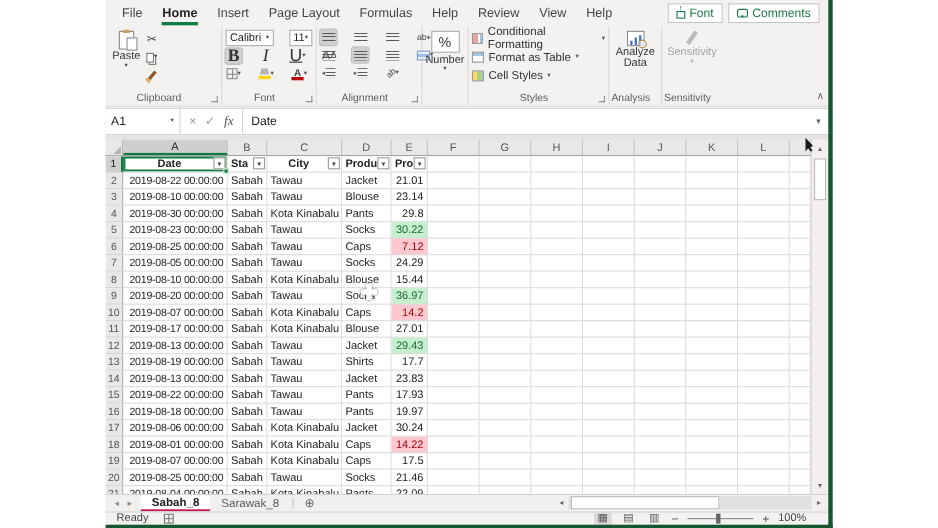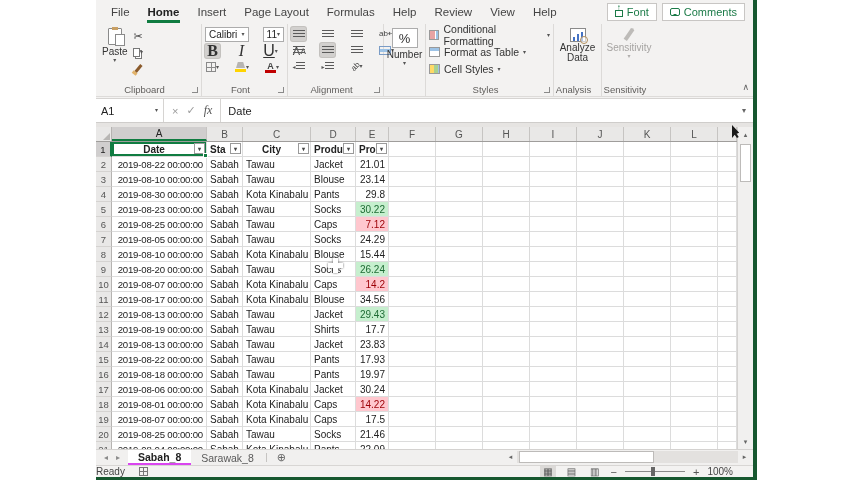--- a/index.html
+++ b/index.html
@@ -113,32 +113,32 @@
   
   .vscroll{position:absolute;left:641px;top:127px;width:16px;height:322px;background:#f1f0ef;border-left:1px solid #d4d2d0;}
   .vbtn{height:15px;display:flex;align-items:center;justify-content:center;font-size:7px;color:#666;}
   .vthumb{position:absolute;left:2px;top:17px;width:11px;height:38px;background:#fff;border:1px solid #bdbbb9;}
   .vbtn.dn{position:absolute;bottom:0;left:0;right:0;}
 
   
   .tabbar{position:absolute;left:0;top:449px;width:657px;height:16px;background:#f1f0ef;display:flex;align-items:stretch;font-size:10.5px;border-top:1px solid #d4d2d0;}
   .nav{display:flex;align-items:center;gap:8px;padding:0 8px;color:#8a8a8a;font-size:8px;}
   .stab{display:flex;align-items:center;padding:0 10px;color:#595959;}
-  .stab.act{background:#fff;color:#222;font-weight:bold;border-bottom:2px solid #d946ef;}
+  .stab.act{background:#fff;color:#222;font-weight:bold;border-bottom:2px solid #be185d;}
   .stabdiv{width:1px;background:#c6c4c2;margin:3px 2px;}
   .newsheet{display:flex;align-items:center;padding:0 8px;color:#666;font-size:11px;}
   .hscroll{position:absolute;left:408px;top:450px;width:247px;height:14px;display:flex;align-items:center;background:#f1f0ef;}
   .hbtn{width:13px;text-align:center;font-size:7px;color:#666;}
   .htrack{flex:1;height:12px;background:#e3e1df;position:relative;}
   .hthumb{position:absolute;left:2px;top:0;width:135px;height:12px;background:#fff;border:1px solid #bdbbb9;}
 
   
   .status{position:absolute;left:0;top:465px;width:657px;height:12px;background:#f3f2f1;border-top:1px solid #d8d6d4;
     display:flex;align-items:center;font-size:10px;color:#444;}
-  .status .ready{}
+  .status .ready{padding-left:10px;}
   .accic{width:9px;height:9px;border:1px solid #777;margin-left:14px;
     background:linear-gradient(#777,#777) 0 3px/100% 1px no-repeat,linear-gradient(#777,#777) 3px 0/1px 100% no-repeat;}
   .sright{margin-left:auto;display:flex;align-items:center;gap:8px;padding-right:20px;}
   .vwic{font-size:10px;color:#555;padding:0 3px;line-height:11px;}
   .vwic.on{background:#dcdad8;}
   .zoomtrack{width:60px;height:1px;background:#8a8a8a;position:relative;}
   .zoomthumb{position:absolute;left:26px;top:-4px;width:4px;height:9px;background:#666;}
   .zchar{font-size:11px;color:#555;}
 
   
@@ -535,21 +535,21 @@
         <div class="c " style="width: 47px;"></div>
         <div class="c " style="width: 47px;"></div>
         <div class="c " style="width: 19px;"></div>
       </div>
       <div class="r">
         <div class="rn">9</div>
         <div class="c num dt" style="width: 95px;">2019-08-20 00:00:00</div>
         <div class="c " style="width: 36px;">Sabah</div>
         <div class="c " style="width: 68px;">Tawau</div>
         <div class="c " style="width: 45px;">Socks</div>
-        <div class="c num good" style="width: 33px;">26.24</div>
+        <div class="c num good" style="width: 33px;">36.97</div>
         <div class="c " style="width: 47px;"></div>
         <div class="c " style="width: 47px;"></div>
         <div class="c " style="width: 47px;"></div>
         <div class="c " style="width: 47px;"></div>
         <div class="c " style="width: 47px;"></div>
         <div class="c " style="width: 47px;"></div>
         <div class="c " style="width: 47px;"></div>
         <div class="c " style="width: 19px;"></div>
       </div>
       <div class="r">
@@ -567,21 +567,21 @@
         <div class="c " style="width: 47px;"></div>
         <div class="c " style="width: 47px;"></div>
         <div class="c " style="width: 19px;"></div>
       </div>
       <div class="r">
         <div class="rn">11</div>
         <div class="c num dt" style="width: 95px;">2019-08-17 00:00:00</div>
         <div class="c " style="width: 36px;">Sabah</div>
         <div class="c " style="width: 68px;">Kota Kinabalu</div>
         <div class="c " style="width: 45px;">Blouse</div>
-        <div class="c num" style="width: 33px;">34.56</div>
+        <div class="c num" style="width: 33px;">27.01</div>
         <div class="c " style="width: 47px;"></div>
         <div class="c " style="width: 47px;"></div>
         <div class="c " style="width: 47px;"></div>
         <div class="c " style="width: 47px;"></div>
         <div class="c " style="width: 47px;"></div>
         <div class="c " style="width: 47px;"></div>
         <div class="c " style="width: 47px;"></div>
         <div class="c " style="width: 19px;"></div>
       </div>
       <div class="r">

